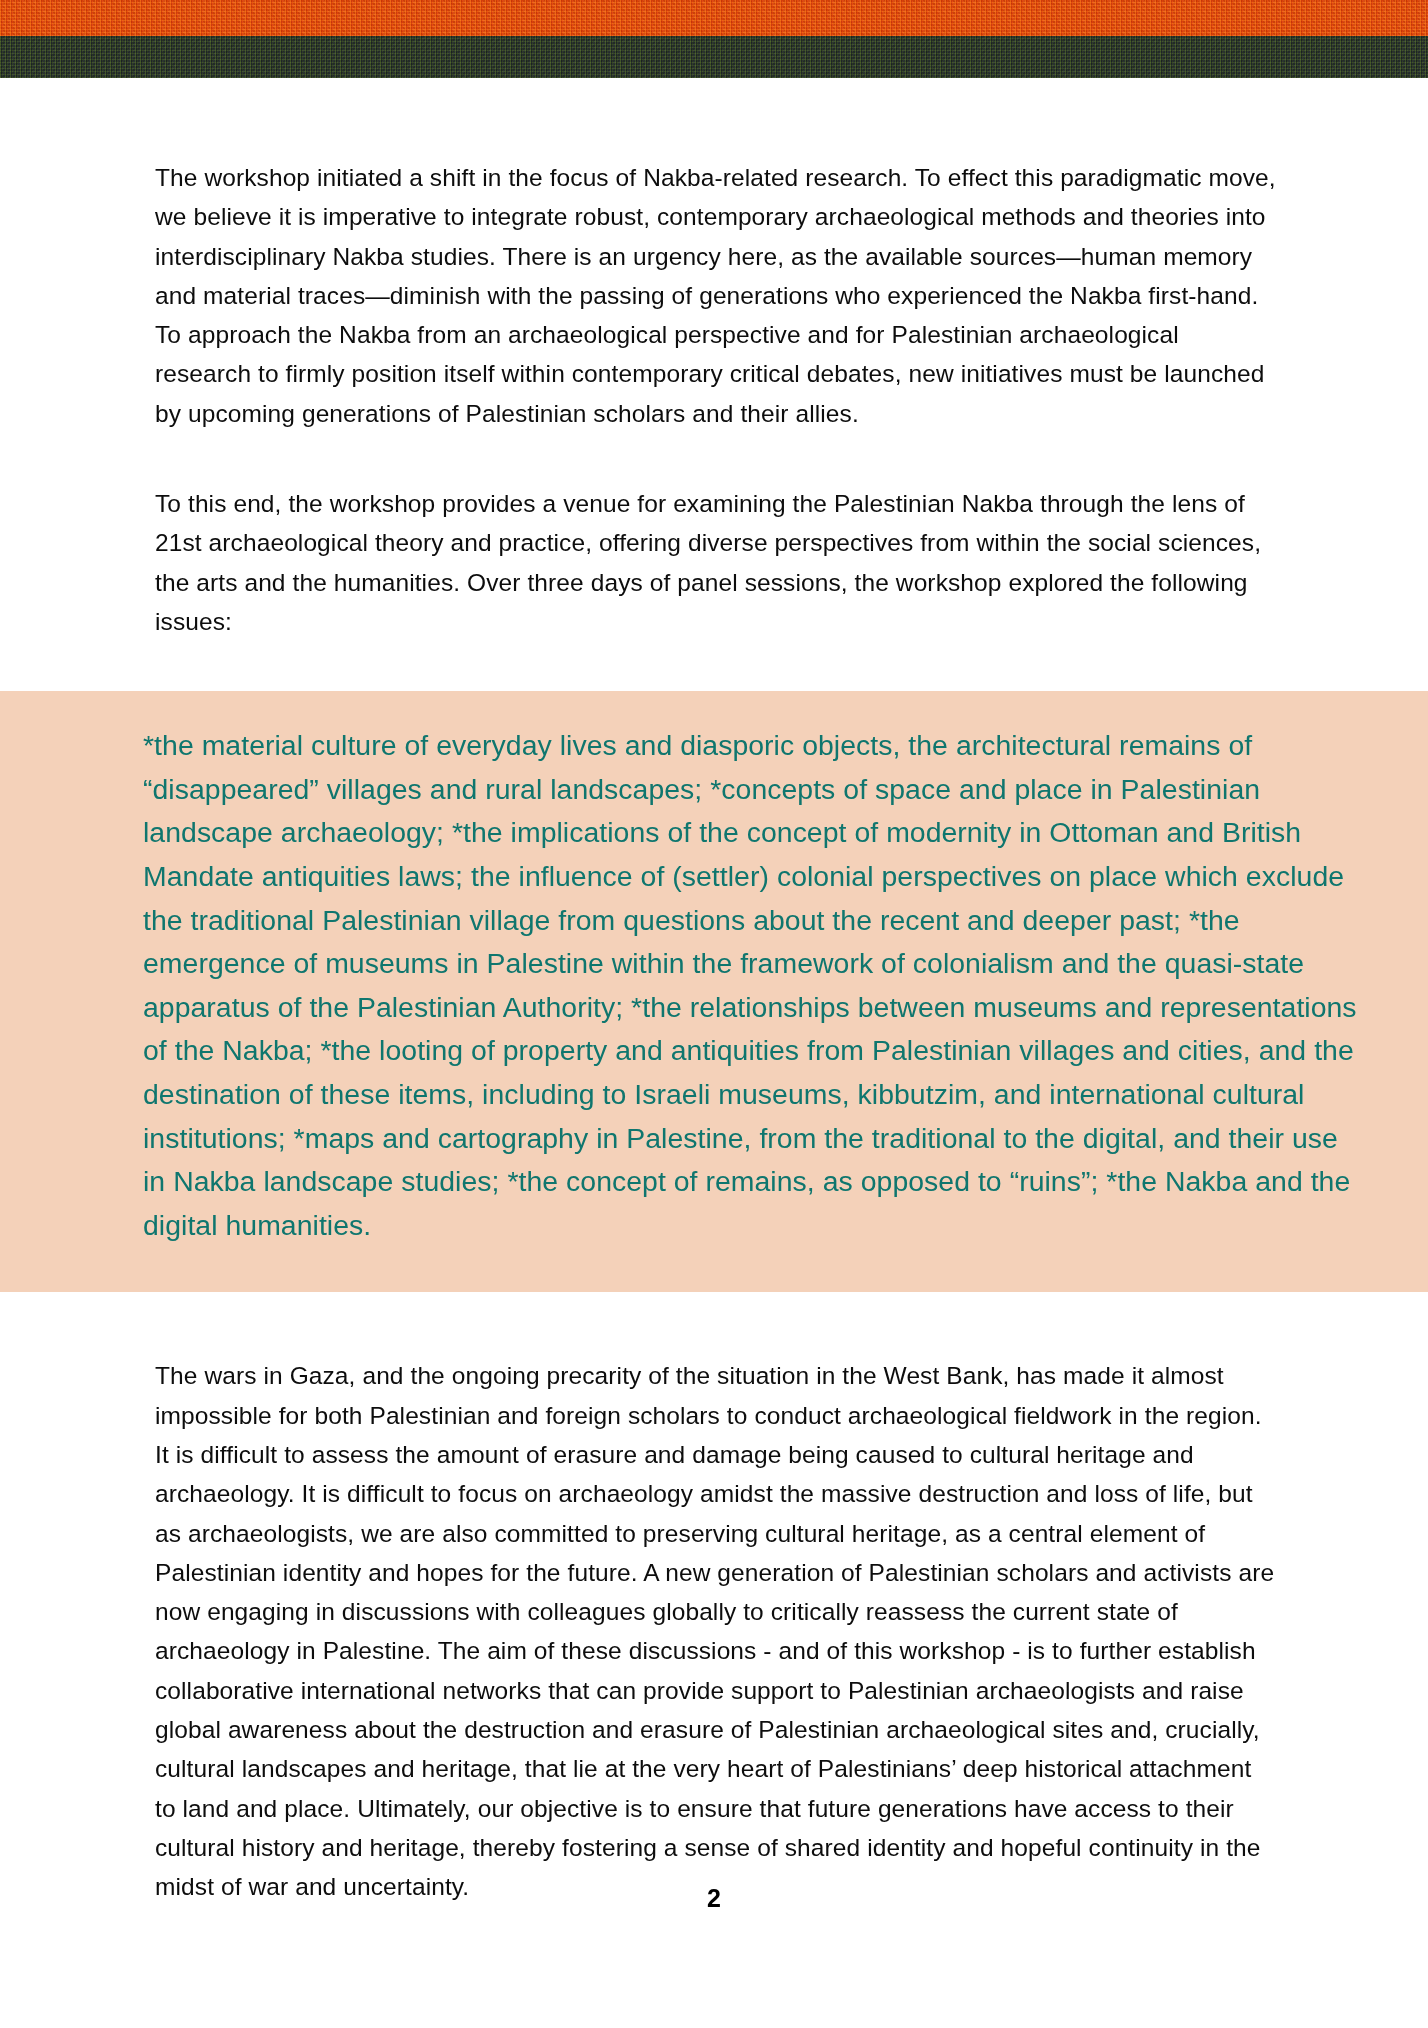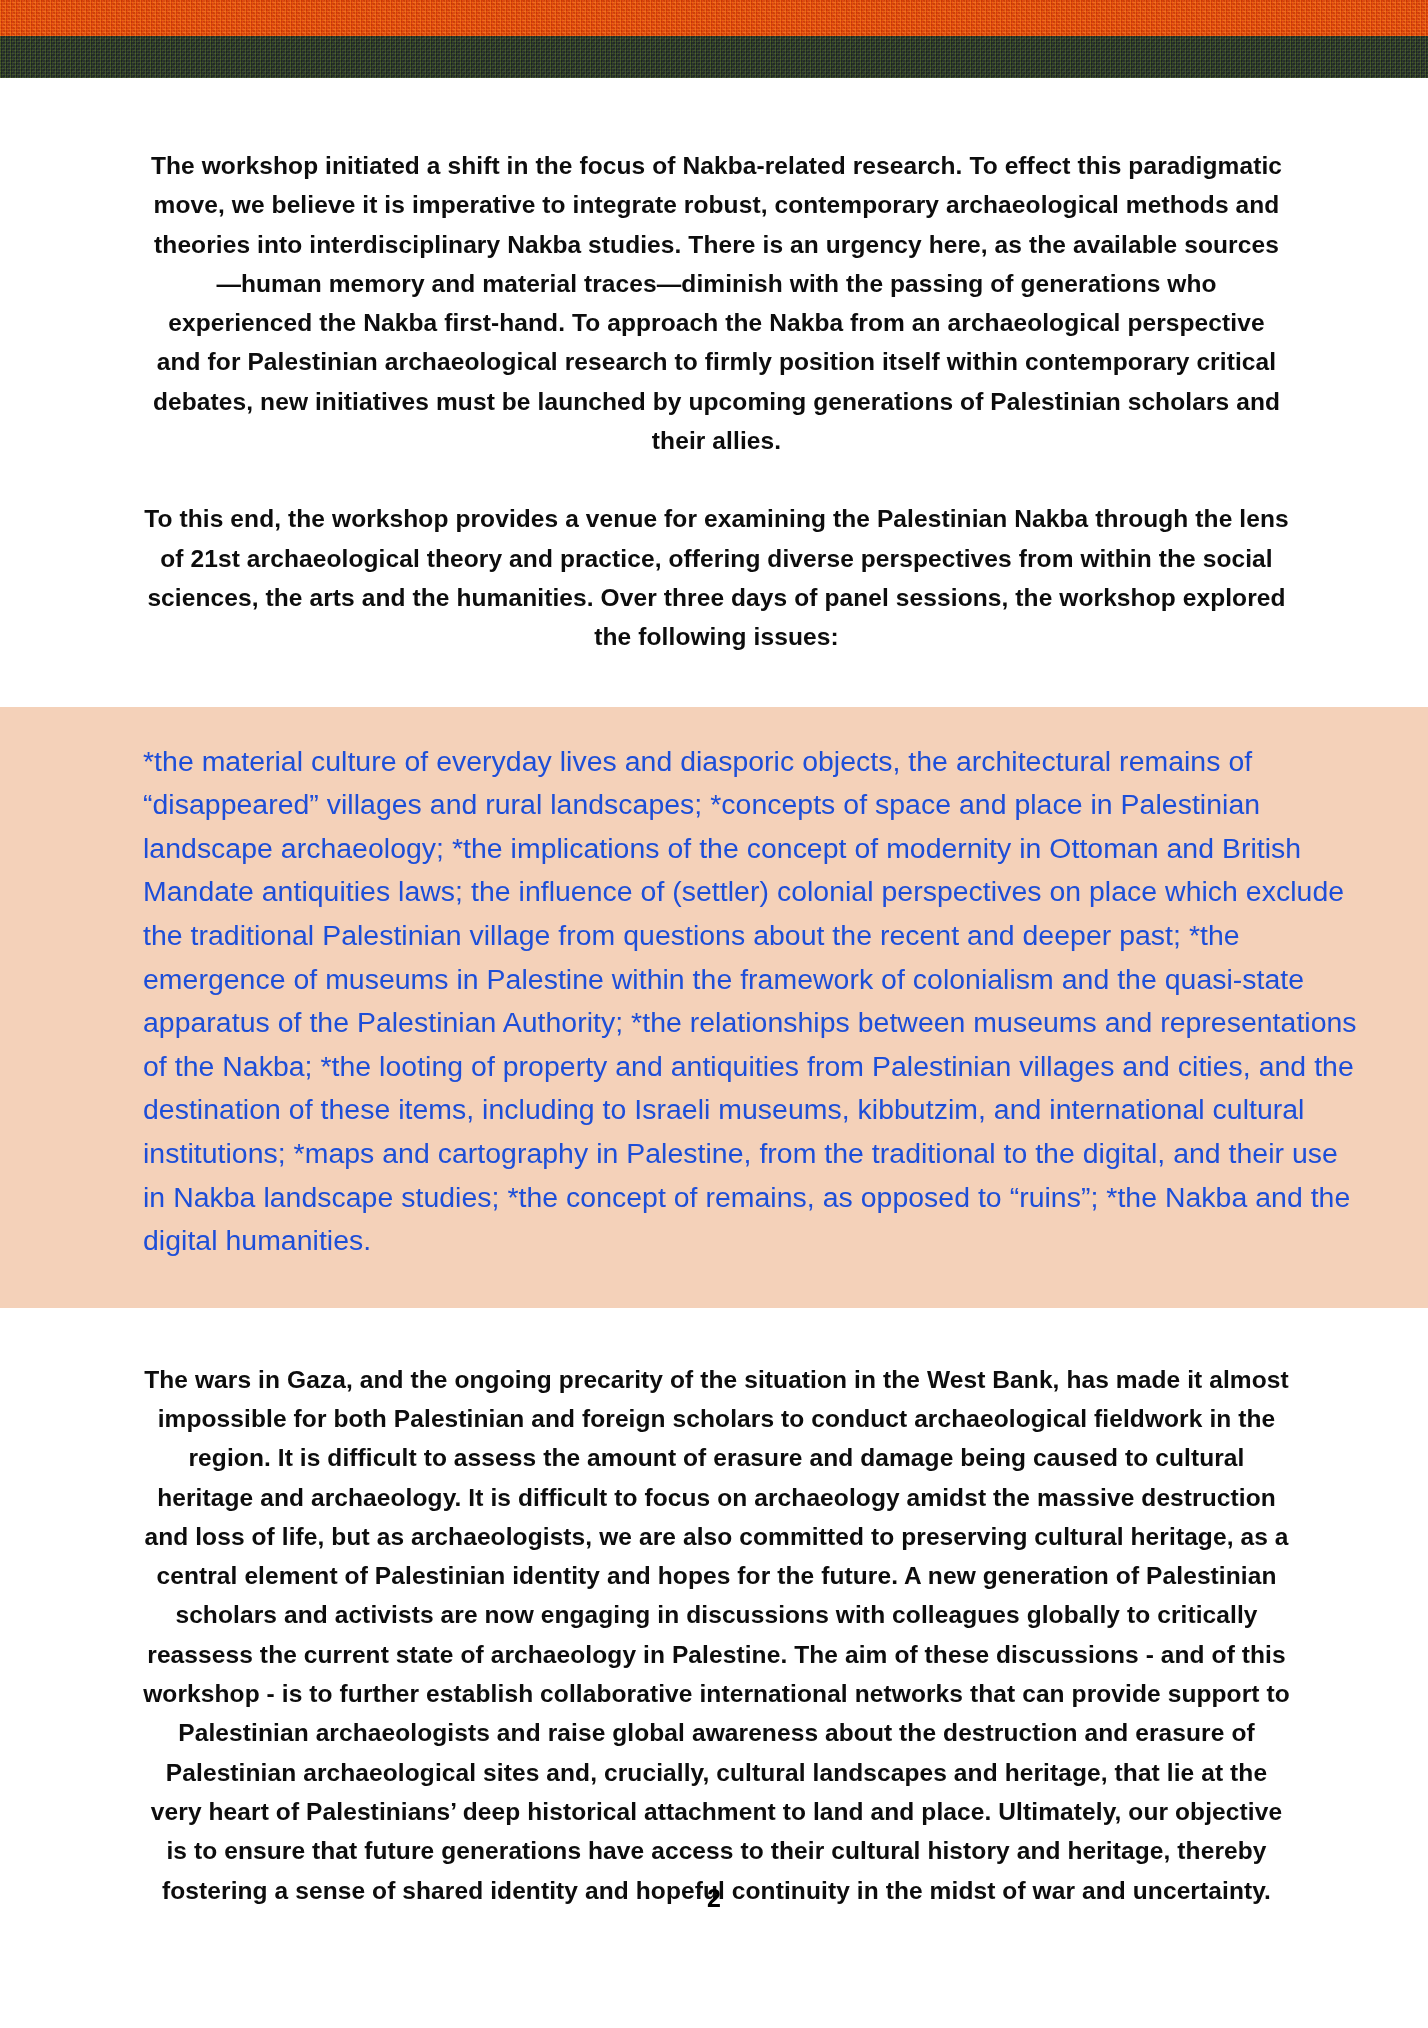--- a/index.html
+++ b/index.html
@@ -63,40 +63,39 @@
 
   
   .page-body {
     position: absolute;
     top: 78px; left: 0;
     width: 1428px;
   }
 
   .para {
     box-sizing: border-box;
-    margin: 0;
+    margin: 12px;
     padding: 0 138px 0 143px;
     color: #0d0d0d;
     font-size: 24.5px;
     line-height: 39.3px;
     letter-spacing: 0.1px;
-    font-weight: 700;
-    text-align: center;
+    font-weight: 400;
   }
 
   .para-intro  { padding-top: 68px; }
   .para-second { padding-top: 39px; }
 
   .highlight-block {
     box-sizing: border-box;
     width: 1428px;
     background: #F4D1B9;
     margin-top: 50px;
     padding: 33px 67px 45px 143px;
-    color: #1d4ed8;
+    color: #0f766e;
     font-size: 28.4px;
     line-height: 43.6px;
     letter-spacing: 0.05px;
   }
 
   .para-final { padding-top: 52px; }
 
   .page-number {
     position: absolute;
     top: 1884px; left: 0;

